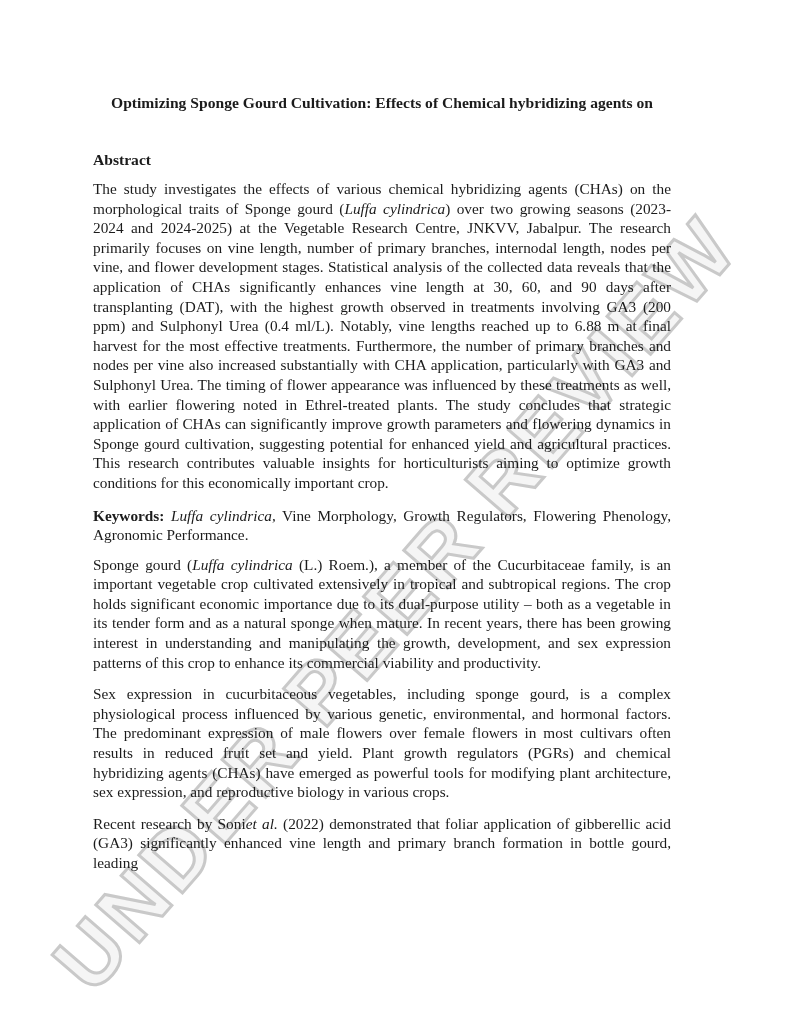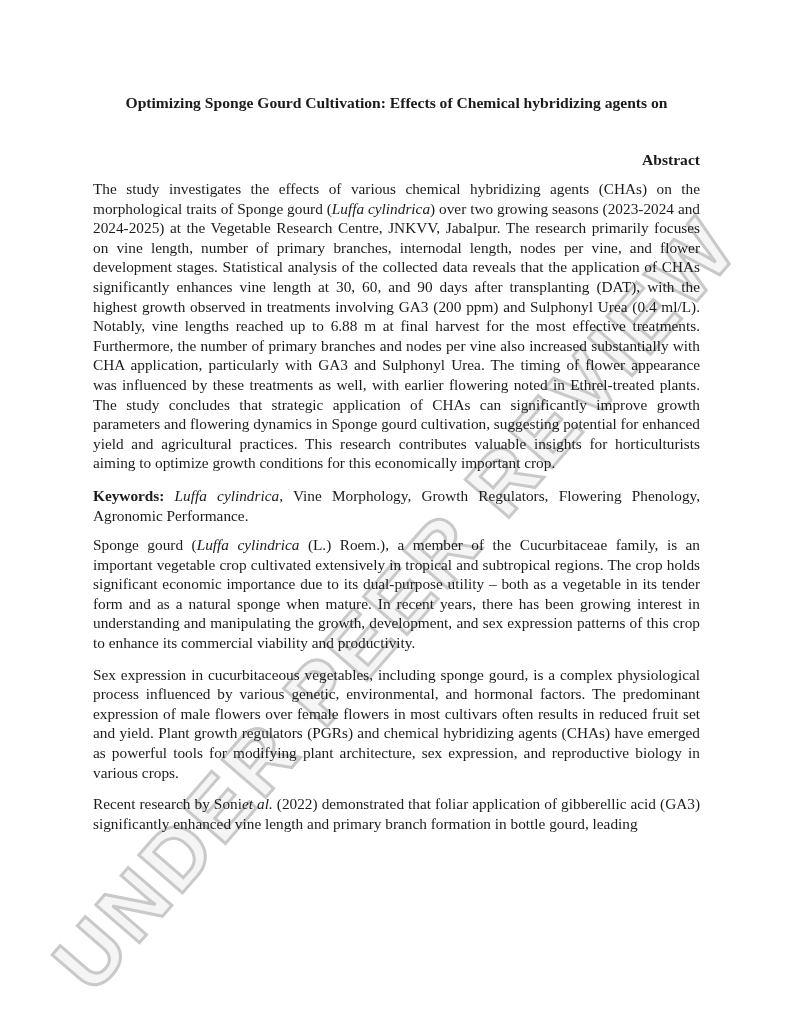--- a/index.html
+++ b/index.html
@@ -33,37 +33,36 @@
     white-space: nowrap;
     color: rgba(0, 0, 0, 0.04);
     -webkit-text-stroke: 3px #c9c9c9;
     z-index: 1;
     pointer-events: none;
     user-select: none;
   }
   .content {
     position: relative;
     z-index: 2;
-    padding: 0 91px 0 93px;
+    padding: 0 120px 0 93px;
   }
   .paper-title {
     margin-top: 92px;
     text-align: center;
     font-weight: bold;
     font-size: 15.6px;
     line-height: 22px;
   }
   .section-heading {
     font-weight: bold;
     font-size: 15.6px;
     line-height: 20px;
   }
   .abstract-heading {
     margin-top: 36px;
-    text-align: right;
   }
   p.body-text {
     margin: 0;
     font-size: 15.3px;
     line-height: 19.6px;
     text-align: justify;
     font-family: Liberation Serif, serif;
   }
   .abstract-body {
     margin-top: 9px !important;

